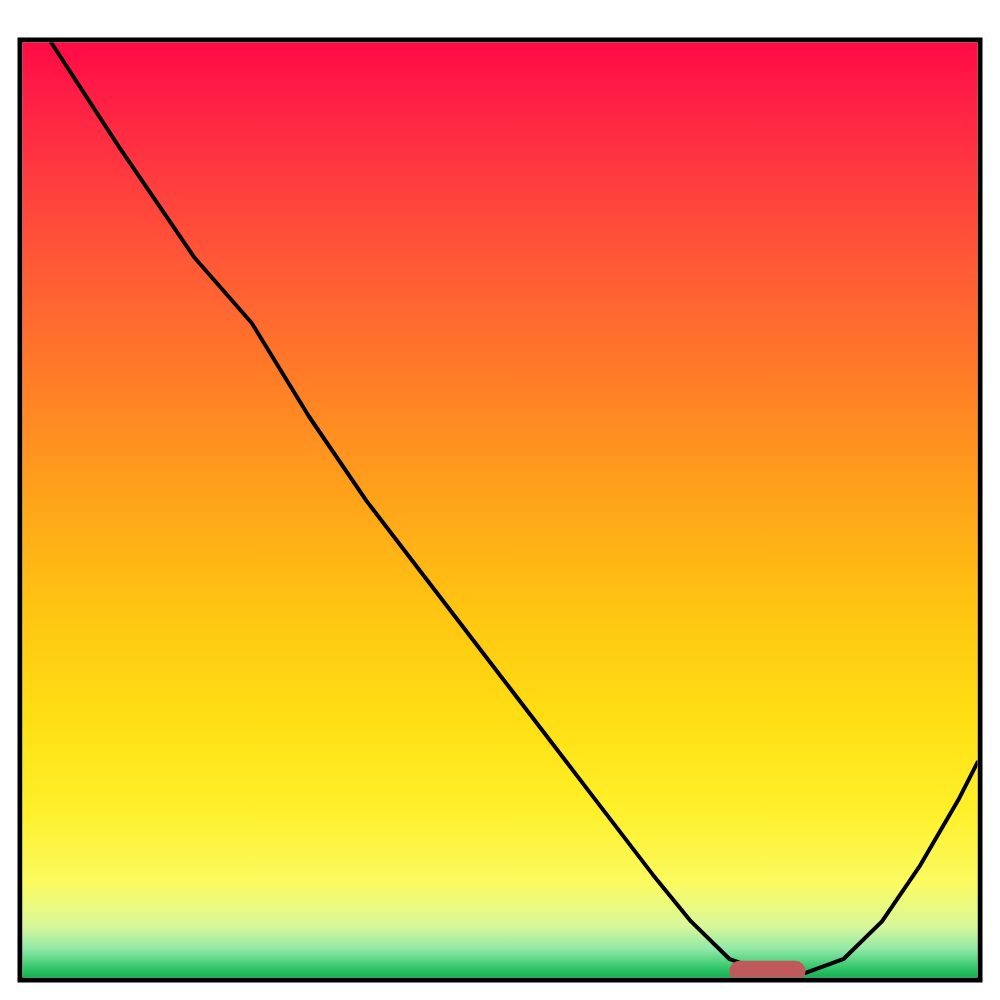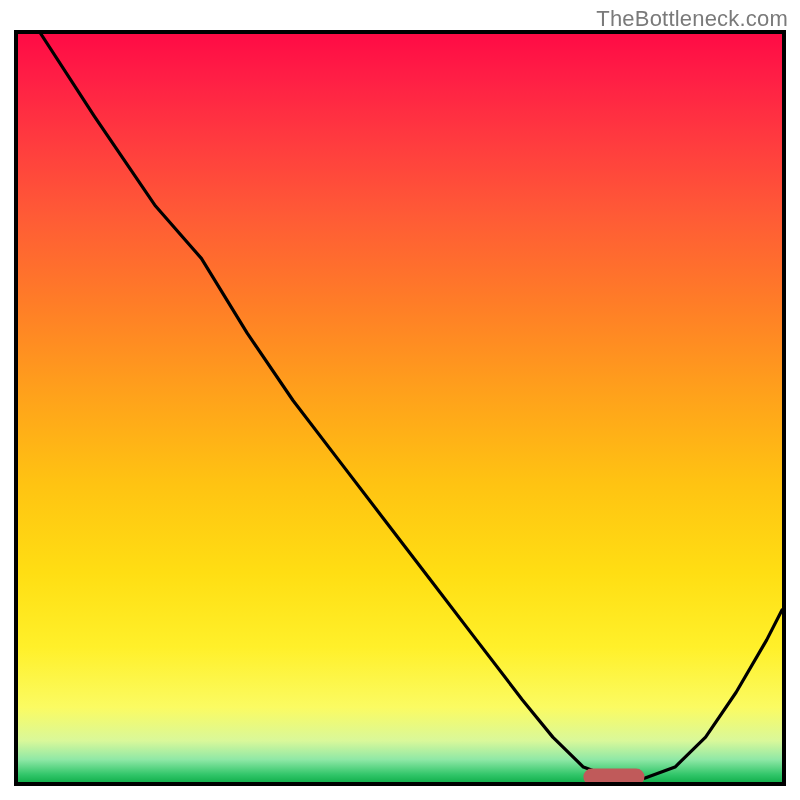--- a/index.html
+++ b/index.html
@@ -61,21 +61,20 @@
     color: #7a7a7a;
     font-size: 22px;
     letter-spacing: 0.2px;
     user-select: none;
   }
 </style>
 </head>
 <body>
 
 <div class="frame">
-  <div class="watermark">TheBottleneck.com</div>
 
   <div class="plot-outer">
     <div class="gradient"></div>
     <svg class="overlay" viewBox="0 0 100 100" preserveAspectRatio="none">
       <path id="curve-path" fill="none" stroke="#000000" stroke-width="0.55" stroke-linejoin="round" stroke-linecap="round" vector-effect="non-scaling-stroke" style="stroke-width:3.2px" d="M3.00 0.00 L10.00 11.00 L18.00 23.00 L24.00 30.00 L30.00 40.00 L36.00 49.00 L42.00 57.00 L48.00 65.00 L54.00 73.00 L60.00 81.00 L66.00 89.00 L70.00 94.00 L74.00 98.00 L78.00 99.50 L82.00 99.50 L86.00 98.00 L90.00 94.00 L94.00 88.00 L98.00 81.00 L100.00 77.00"></path>
       <rect id="marker-rect" fill="#c05a5a" rx="1.1" ry="1.1" x="74.00" y="98.20" width="8.00" height="2.20"></rect>
     </svg>
   </div>
 </div>
 

